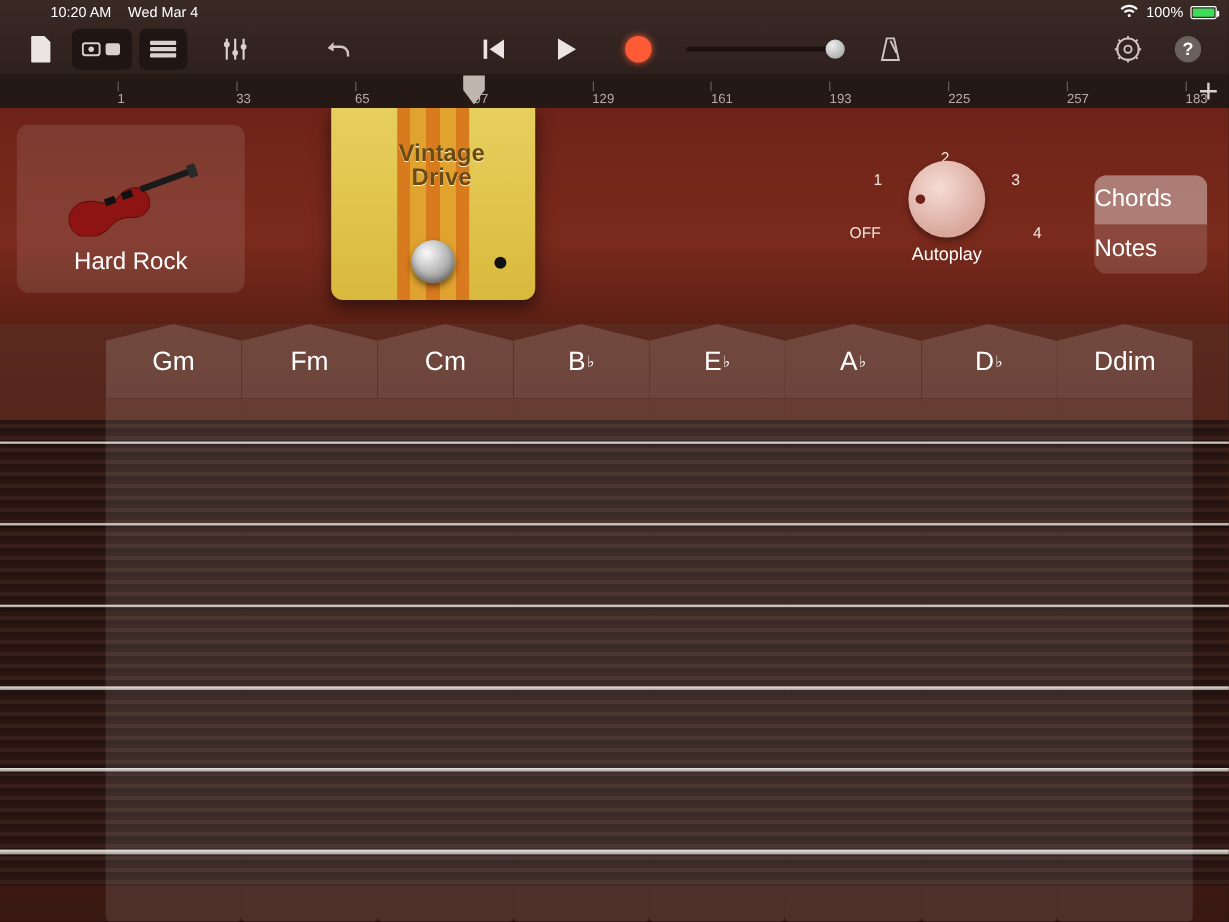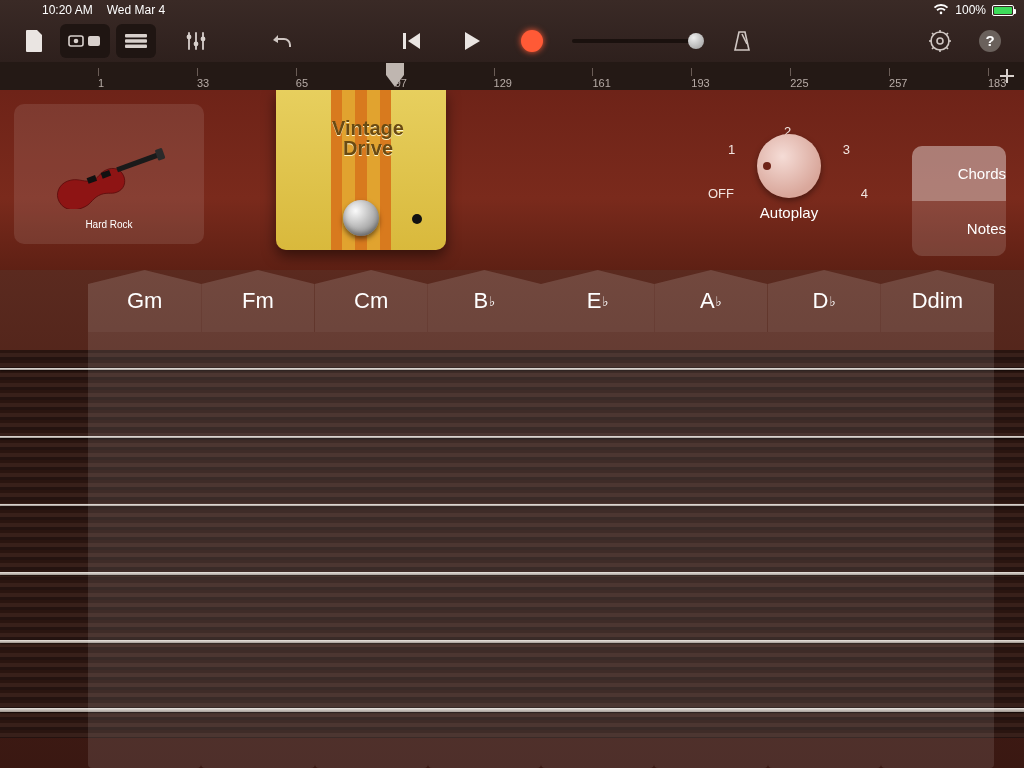--- a/index.html
+++ b/index.html
@@ -41,21 +41,21 @@
   .addbtn{position:absolute;right:6px;top:3px;width:22px;height:22px;color:#d8d0cc;display:flex;align-items:center;justify-content:center;}
 
   
   .stage{position:absolute;top:90px;left:0;right:0;height:180px;
     background:linear-gradient(#6e2318,#7a2a1c 60%,#5e2014);
     }
   .inst-card{position:absolute;left:14px;top:14px;width:190px;height:140px;
     background:rgba(255,255,255,0.10);border-radius:10px;display:flex;flex-direction:column;align-items:center;justify-content:flex-end;padding-bottom:14px;color:#fff;}
   .inst-card .guitar{width:120px;height:70px;position:relative;margin-bottom:10px;}
   .guitar svg{width:100%;height:100%;}
-  .inst-name{font-size:10px;}
+  .inst-name{font-size:20px;}
 
   .pedal{position:absolute;top:0;width:170px;height:160px;border-radius:0 0 10px 10px;box-shadow:0 6px 14px rgba(0,0,0,.5);}
   .pedal.vd{left:276px;background:linear-gradient(#e7cf5e,#d9b93c);}
   .pedal.vd::before{content:"";position:absolute;left:50%;top:0;bottom:0;width:60px;transform:translateX(-50%);
     background:linear-gradient(90deg,#d87a1e 0 18%,#e1a32f 18% 40%,#d87a1e 40% 60%,#e1a32f 60% 82%,#d87a1e 82% 100%);}
   .pedal.rf{left:460px;background:linear-gradient(#6a55c0,#7b68cc);}
   .pedal .title{position:absolute;top:28px;left:0;right:0;text-align:center;font-family:cursive;font-weight:700;margin-left:14px;}
   .pedal.vd .title{color:#6a4a12;font-size:20px;text-shadow:0 1px 0 #fff6c8;line-height:1;}
   .pedal.rf .title{color:#a693e8;font-size:22px;line-height:0.95;letter-spacing:1px;text-shadow:0 2px 0 #4c3b93;}
   .footswitch{position:absolute;bottom:14px;left:50%;transform:translateX(-50%);width:36px;height:36px;border-radius:50%;
@@ -63,21 +63,21 @@
   .led{position:absolute;bottom:26px;right:24px;width:10px;height:10px;border-radius:50%;background:#111;}
 
   .autoplay{position:absolute;right:150px;top:22px;width:170px;text-align:center;color:#fff;}
   .dial{width:64px;height:64px;border-radius:50%;margin:22px auto 4px;background:radial-gradient(circle at 40% 35%,#f5dcd6,#d9a79b 70%);position:relative;box-shadow:0 3px 6px rgba(0,0,0,.4);}
   .dial::after{content:"";position:absolute;left:6px;top:50%;width:8px;height:8px;border-radius:50%;background:#6e2318;transform:translateY(-50%);}
   .dlabel{position:absolute;font-size:13px;color:#f2e5e0;}
   .dl-off{left:4px;top:74px;} .dl-1{left:24px;top:30px;} .dl-2{left:80px;top:12px;} .dl-3{right:24px;top:30px;} .dl-4{right:6px;top:74px;}
   .ap-caption{font-size:15px;margin-top:6px;}
 
   .mode-toggle{position:absolute;right:18px;top:56px;width:94px;background:rgba(255,255,255,.14);border-radius:10px;overflow:hidden;}
-  .mode-toggle div{padding:19px 0;text-align:right;color:#fff;font-size:15px;}
+  .mode-toggle div{padding:9px 0;text-align:left;color:#fff;font-size:20px;}
   .mode-toggle .sel{background:rgba(255,255,255,.30);}
 
   
   .board{position:absolute;top:270px;left:0;right:0;bottom:0;
     background:linear-gradient(#5b2a1f,#4a2017 40%,#3a1812);}
   .wood{position:absolute;top:80px;left:0;right:0;bottom:30px;
     background:repeating-linear-gradient(180deg,#2a1510 0 3px,#38201a 3px 7px,#241310 7px 10px);}
   .string{position:absolute;left:0;right:0;height:2px;background:linear-gradient(#e9e4df,#9b938c);box-shadow:0 1px 2px rgba(0,0,0,.6);}
   .chord-cols{position:absolute;left:88px;right:30px;top:0;bottom:0;display:flex;}
   .ccol{flex:1;position:relative;}

